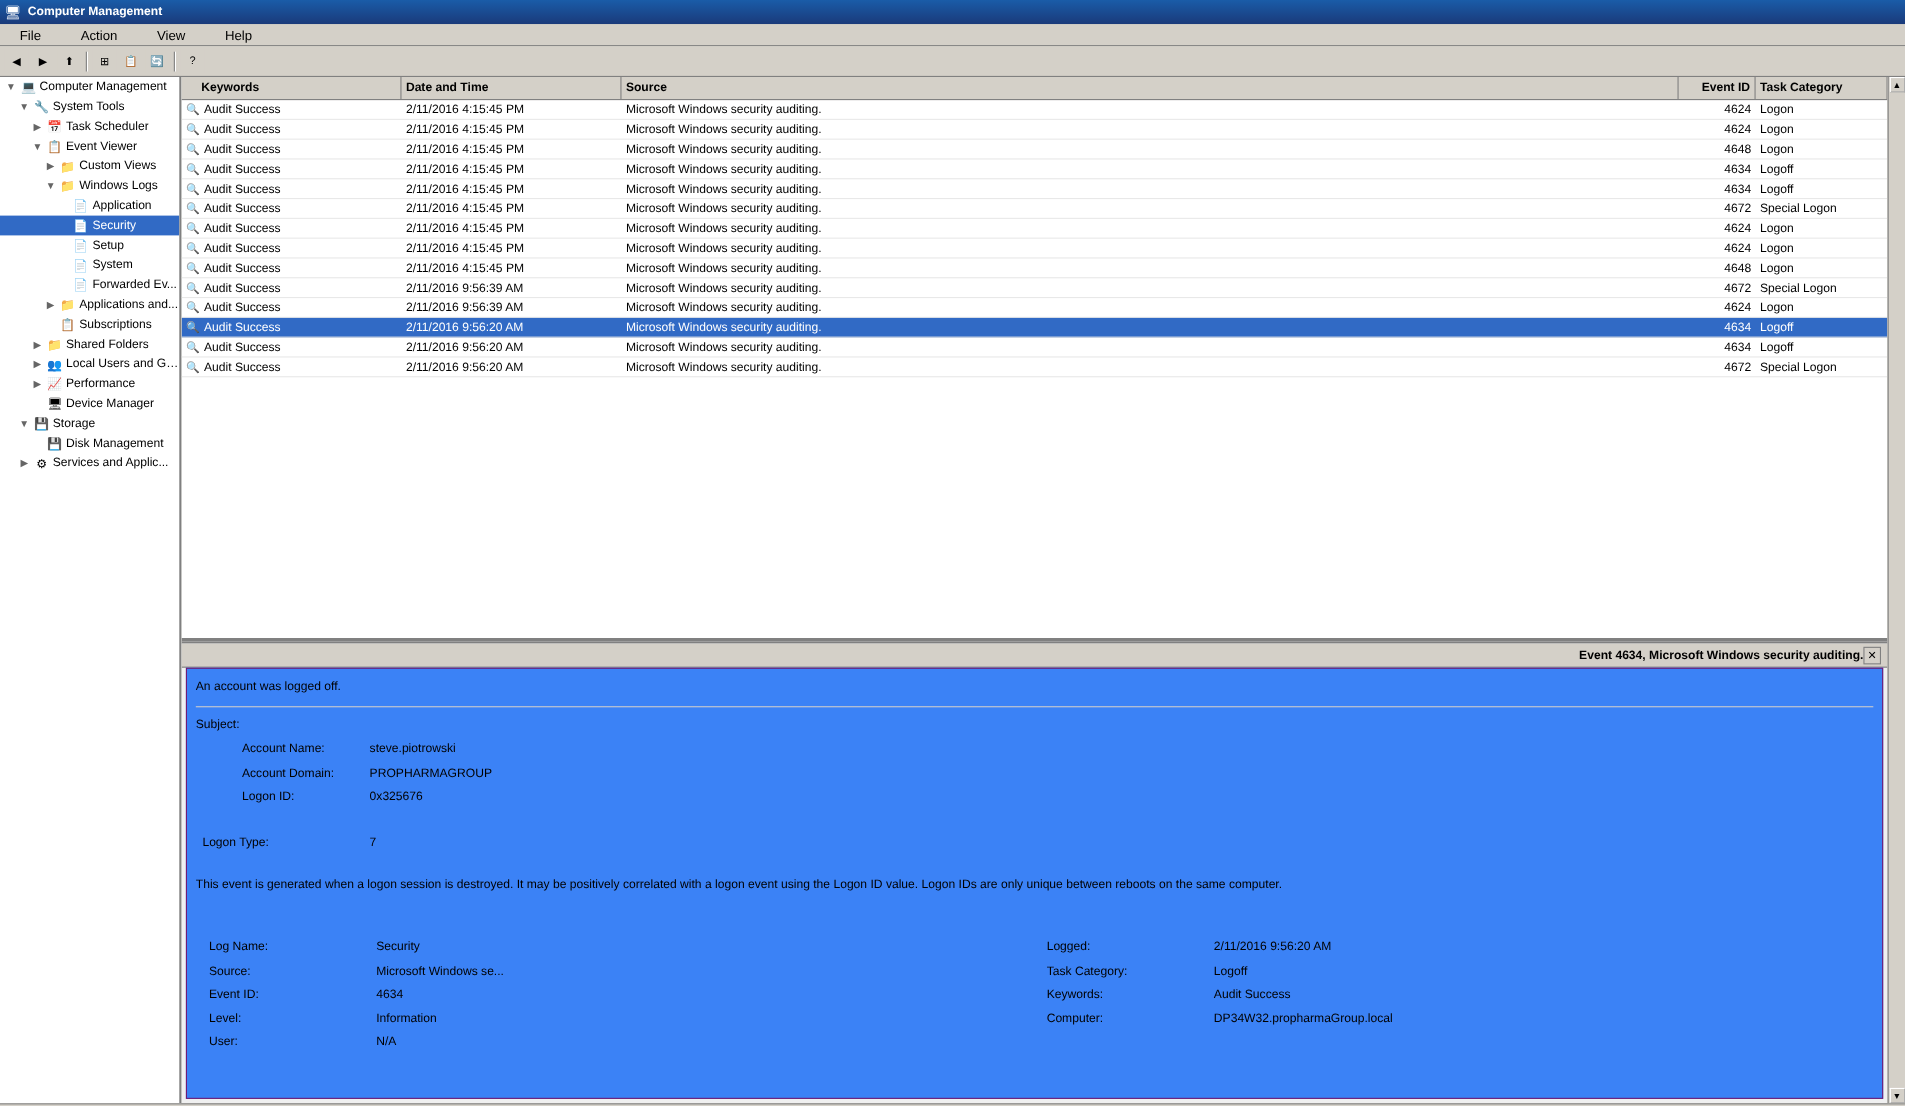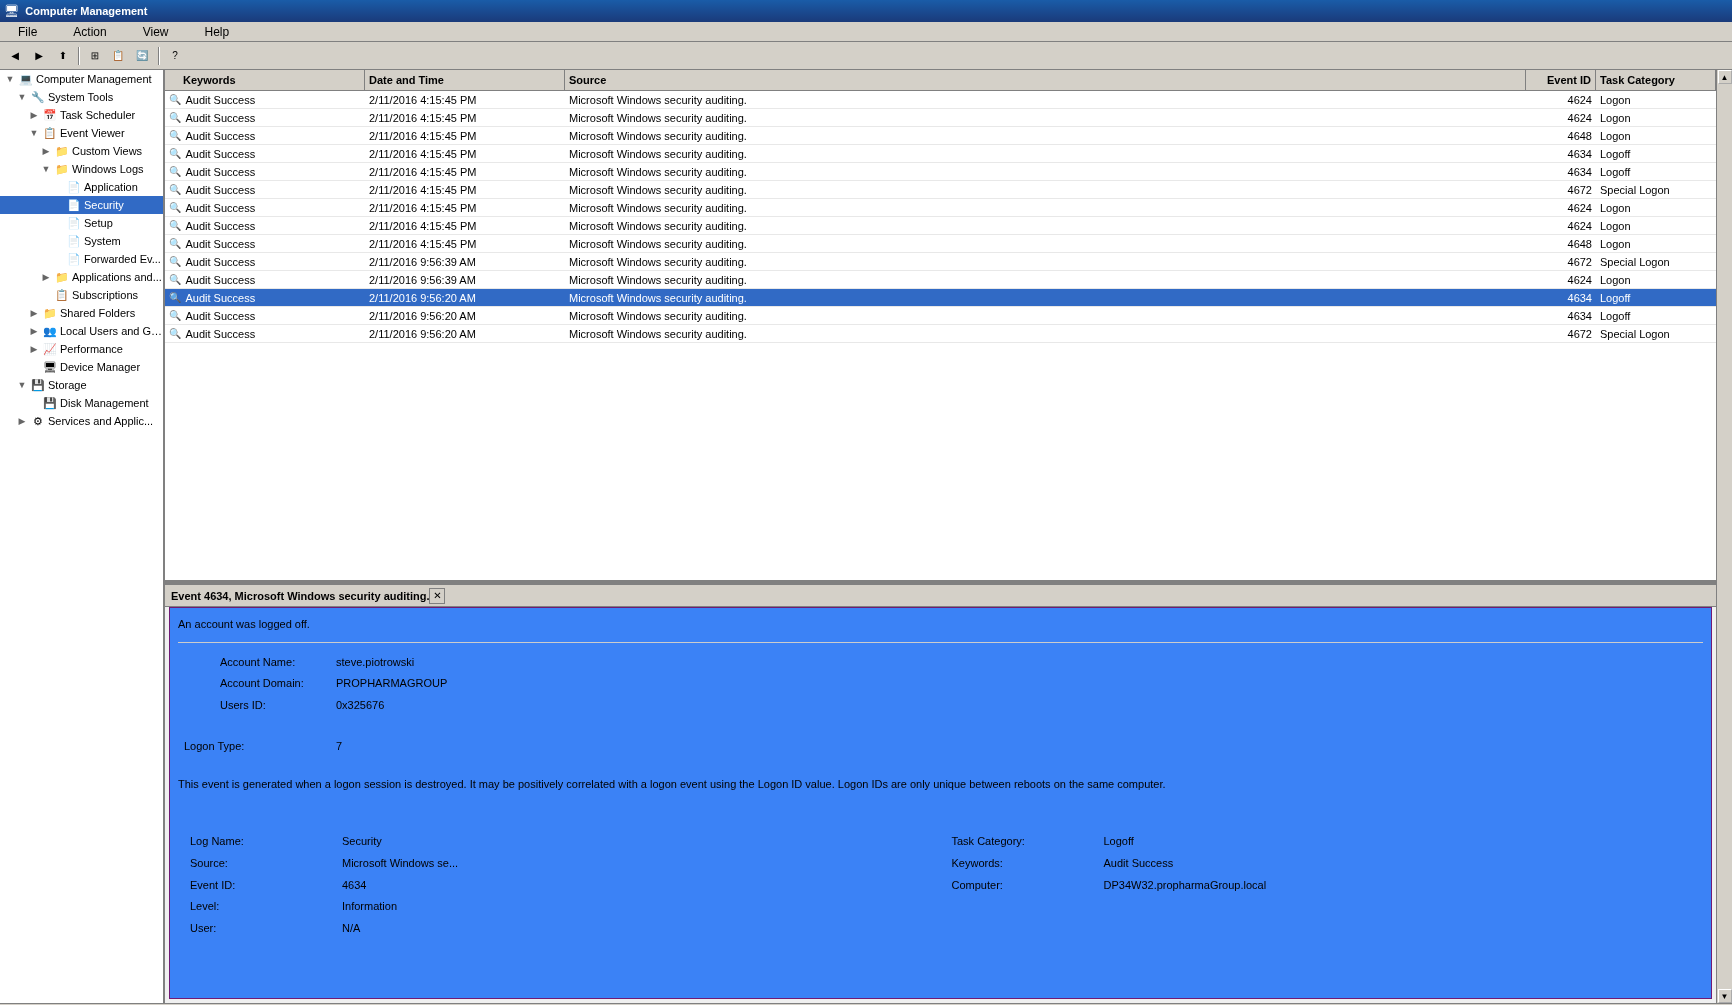--- a/index.html
+++ b/index.html
@@ -41,21 +41,21 @@
     .col-source { width: 350px; flex: 1; }
     .col-eventid { width: 70px; min-width: 70px; text-align: right; justify-content: flex-end; }
     .col-taskcategory { width: 120px; min-width: 120px; }
 
     .event-row { display: flex; align-items: center; height: 18px; border-bottom: 1px solid #e8e8e8; cursor: default; }
     .event-row.selected { background: #316ac5; color: white; }
     .event-cell { padding: 1px 4px; font-size: 11px; white-space: nowrap; overflow: hidden; text-overflow: ellipsis; display: flex; align-items: center; gap: 4px; }
 
     
     .detail-panel { background: #f0f0f0; border-top: 2px solid #808080; overflow: hidden; display: flex; flex-direction: column; }
-    .detail-header { background: #d4d0c8; border-bottom: 1px solid #808080; padding: 3px 6px; display: flex; align-items: center; justify-content: flex-start; height: 22px; }
+    .detail-header { background: #d4d0c8; border-bottom: 1px solid #808080; padding: 3px 6px; display: flex; align-items: center; justify-content: flex-end; height: 22px; }
     .detail-title { font-size: 11px; font-weight: bold; }
     .detail-close { width: 16px; height: 16px; background: #d4d0c8; border: 1px solid #808080; display: flex; align-items: center; justify-content: center; cursor: pointer; font-size: 10px; }
 
     .detail-tabs { display: flex; background: #d4d0c8; border-bottom: 1px solid #808080; }
     .detail-tab { padding: 3px 12px; font-size: 11px; cursor: pointer; border: 1px solid #808080; border-bottom: none; background: #d4d0c8; margin-right: 2px; height: 20px; display: flex; align-items: center; }
     .detail-tab.active { background: #fff; border-bottom: 1px solid #fff; position: relative; top: 1px; z-index: 1; }
 
     .detail-content { background: #3b82f6; flex: 1; overflow-y: auto; padding: 8px; font-size: 11px; line-height: 1.6; border: 1px solid #701a75; margin: 0 4px 4px 4px; }
 
     
@@ -353,32 +353,33 @@
     </div>
 
     <div class="detail-panel" style="height: 420px;">
       <div class="detail-header">
         <span class="detail-title">Event 4634, Microsoft Windows security auditing.</span>
         <div class="detail-close">✕</div>
       </div>
       <div class="detail-content">
         <div style="margin-bottom:8px;">An account was logged off.</div>
         <hr style="border:none;border-top:1px solid #ccc;margin-bottom:8px;">
+        <div style="margin-bottom:2px;">Subject:</div>
         <table class="detail-table">
           <tbody>
           <tr>
             <td class="label" style="padding-left:40px;">Account Name:</td>
             <td class="value">steve.piotrowski</td>
           </tr>
           <tr>
             <td class="label" style="padding-left:40px;">Account Domain:</td>
             <td class="value">PROPHARMAGROUP</td>
           </tr>
           <tr>
-            <td class="label" style="padding-left:40px;">Users ID:</td>
+            <td class="label" style="padding-left:40px;">Logon ID:</td>
             <td class="value">0x325676</td>
           </tr>
         </tbody>
           </table>
         <br>
         <table class="detail-table">
           <tbody>
               <tr>
             <td class="label">Logon Type:</td>
             <td class="value">7</td>
@@ -414,20 +415,24 @@
                   <td class="label">User:</td>
                   <td class="value">N/A</td>
                 </tr>
 
               </tbody>
                   </table>
             </td>
             <td style="width:50%; vertical-align:top;">
               <table style="width:100%;">
                 <tbody>
+                      <tr>
+                  <td class="label" style="width:130px;">Logged:</td>
+                  <td class="value">2/11/2016 9:56:20 AM</td>
+                </tr>
                 <tr>
                   <td class="label">Task Category:</td>
                   <td class="value">Logoff</td>
                 </tr>
                 <tr>
                   <td class="label">Keywords:</td>
                   <td class="value">Audit Success</td>
                 </tr>
                 <tr>
                   <td class="label">Computer:</td>

